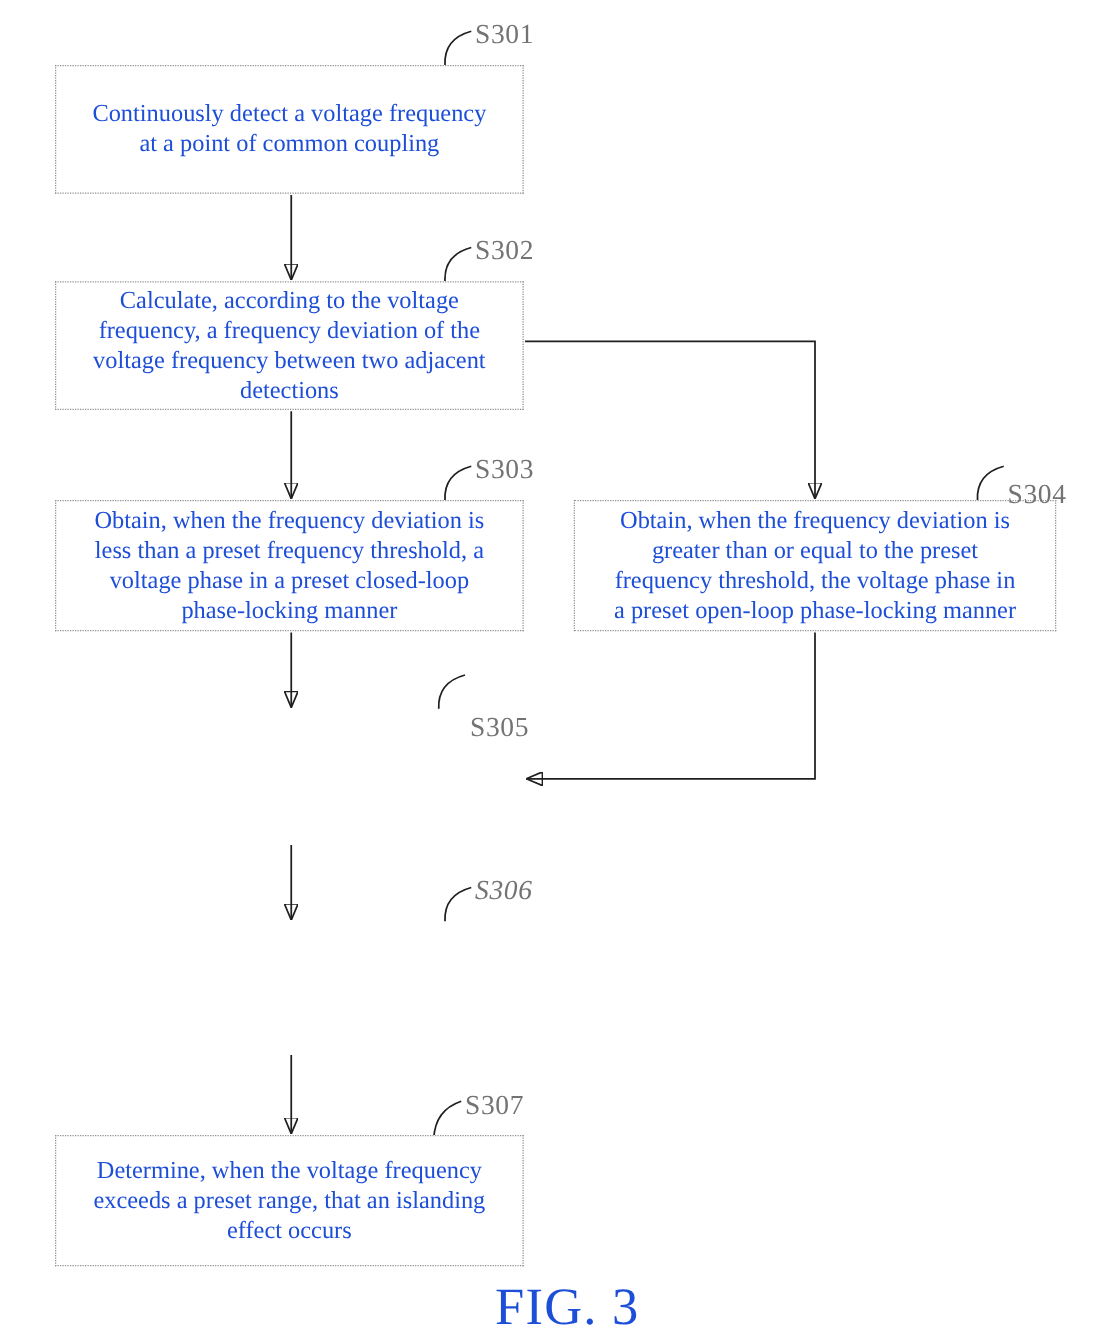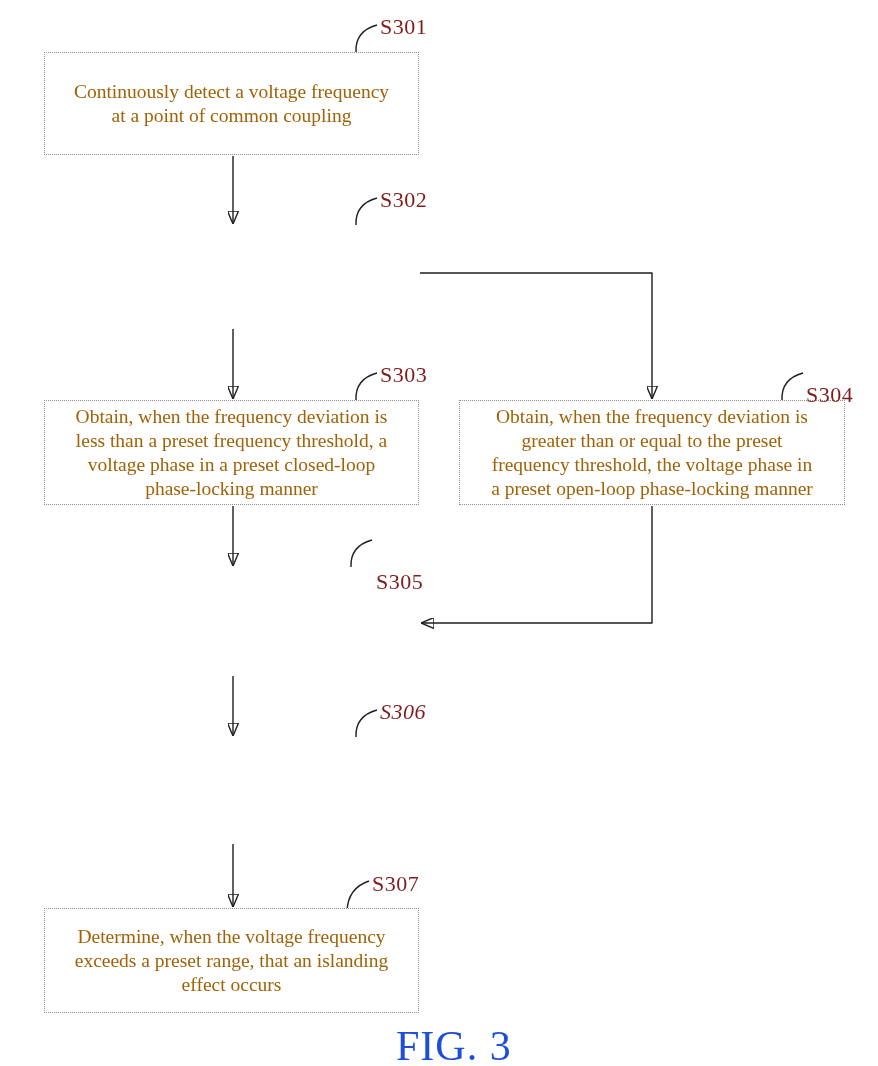--- a/index.html
+++ b/index.html
@@ -14,36 +14,36 @@
   .flow-box {
     position: absolute;
     box-sizing: border-box;
     border: 1.5px dotted #8f8f8f;
     display: flex;
     align-items: center;
     justify-content: center;
     text-align: center;
     font-size: 19.5px;
     line-height: 24px;
-    color: #a16207;
+    color: #1d4ed8;
     white-space: pre-line;
     padding: 2px 4px;
     background: #ffffff;
   }
   #box-s301 { left: 44px;  top: 52px;  width: 375px; height: 103px; }
   #box-s302 { left: 44px;  top: 225px; width: 375px; height: 103px; }
   #box-s303 { left: 44px;  top: 400px; width: 375px; height: 105px; }
   #box-s304 { left: 459px; top: 400px; width: 386px; height: 105px; }
   #box-s305 { left: 44px;  top: 567px; width: 375px; height: 108px; }
   #box-s306 { left: 44px;  top: 737px; width: 375px; height: 106px; }
   #box-s307 { left: 44px;  top: 908px; width: 375px; height: 105px; }
   .step-label {
     position: absolute;
     font-size: 22px;
-    color: #7f1d1d;
+    color: #737373;
     letter-spacing: 0.5px;
   }
   #label-s301 { left: 380px; top: 14px;  }
   #label-s302 { left: 380px; top: 187px; }
   #label-s303 { left: 380px; top: 362px; text-align: right; }
   #label-s304 { left: 806px; top: 382px; }
   #label-s305 { left: 376px; top: 529px; margin-top: 40px; }
   #label-s306 { left: 380px; top: 699px; font-style: italic; }
   #label-s307 { left: 372px; top: 871px; }
   .overlay {
@@ -91,20 +91,24 @@
     <path d="M356,225 Q355,204 377,198"></path>
     <path d="M356,400 Q355,379 377,373"></path>
     <path d="M782,400 Q781,379 803,373"></path>
     <path d="M351,567 Q350,546 372,540"></path>
     <path d="M356,737 Q355,716 377,710"></path>
     <path d="M347,911 Q348,888 369,881"></path>
   </svg>
 
   <div id="box-s301" class="flow-box">Continuously detect a voltage frequency
 at a point of common coupling</div>
+  <div id="box-s302" class="flow-box">Calculate, according to the voltage
+frequency, a frequency deviation of the
+voltage frequency between two adjacent
+detections</div>
   <div id="box-s303" class="flow-box">Obtain, when the frequency deviation is
 less than a preset frequency threshold, a
 voltage phase in a preset closed-loop
 phase-locking manner</div>
   <div id="box-s304" class="flow-box">Obtain, when the frequency deviation is
 greater than or equal to the preset
 frequency threshold, the voltage phase in
 a preset open-loop phase-locking manner</div>
   <div id="box-s307" class="flow-box">Determine, when the voltage frequency
 exceeds a preset range, that an islanding

